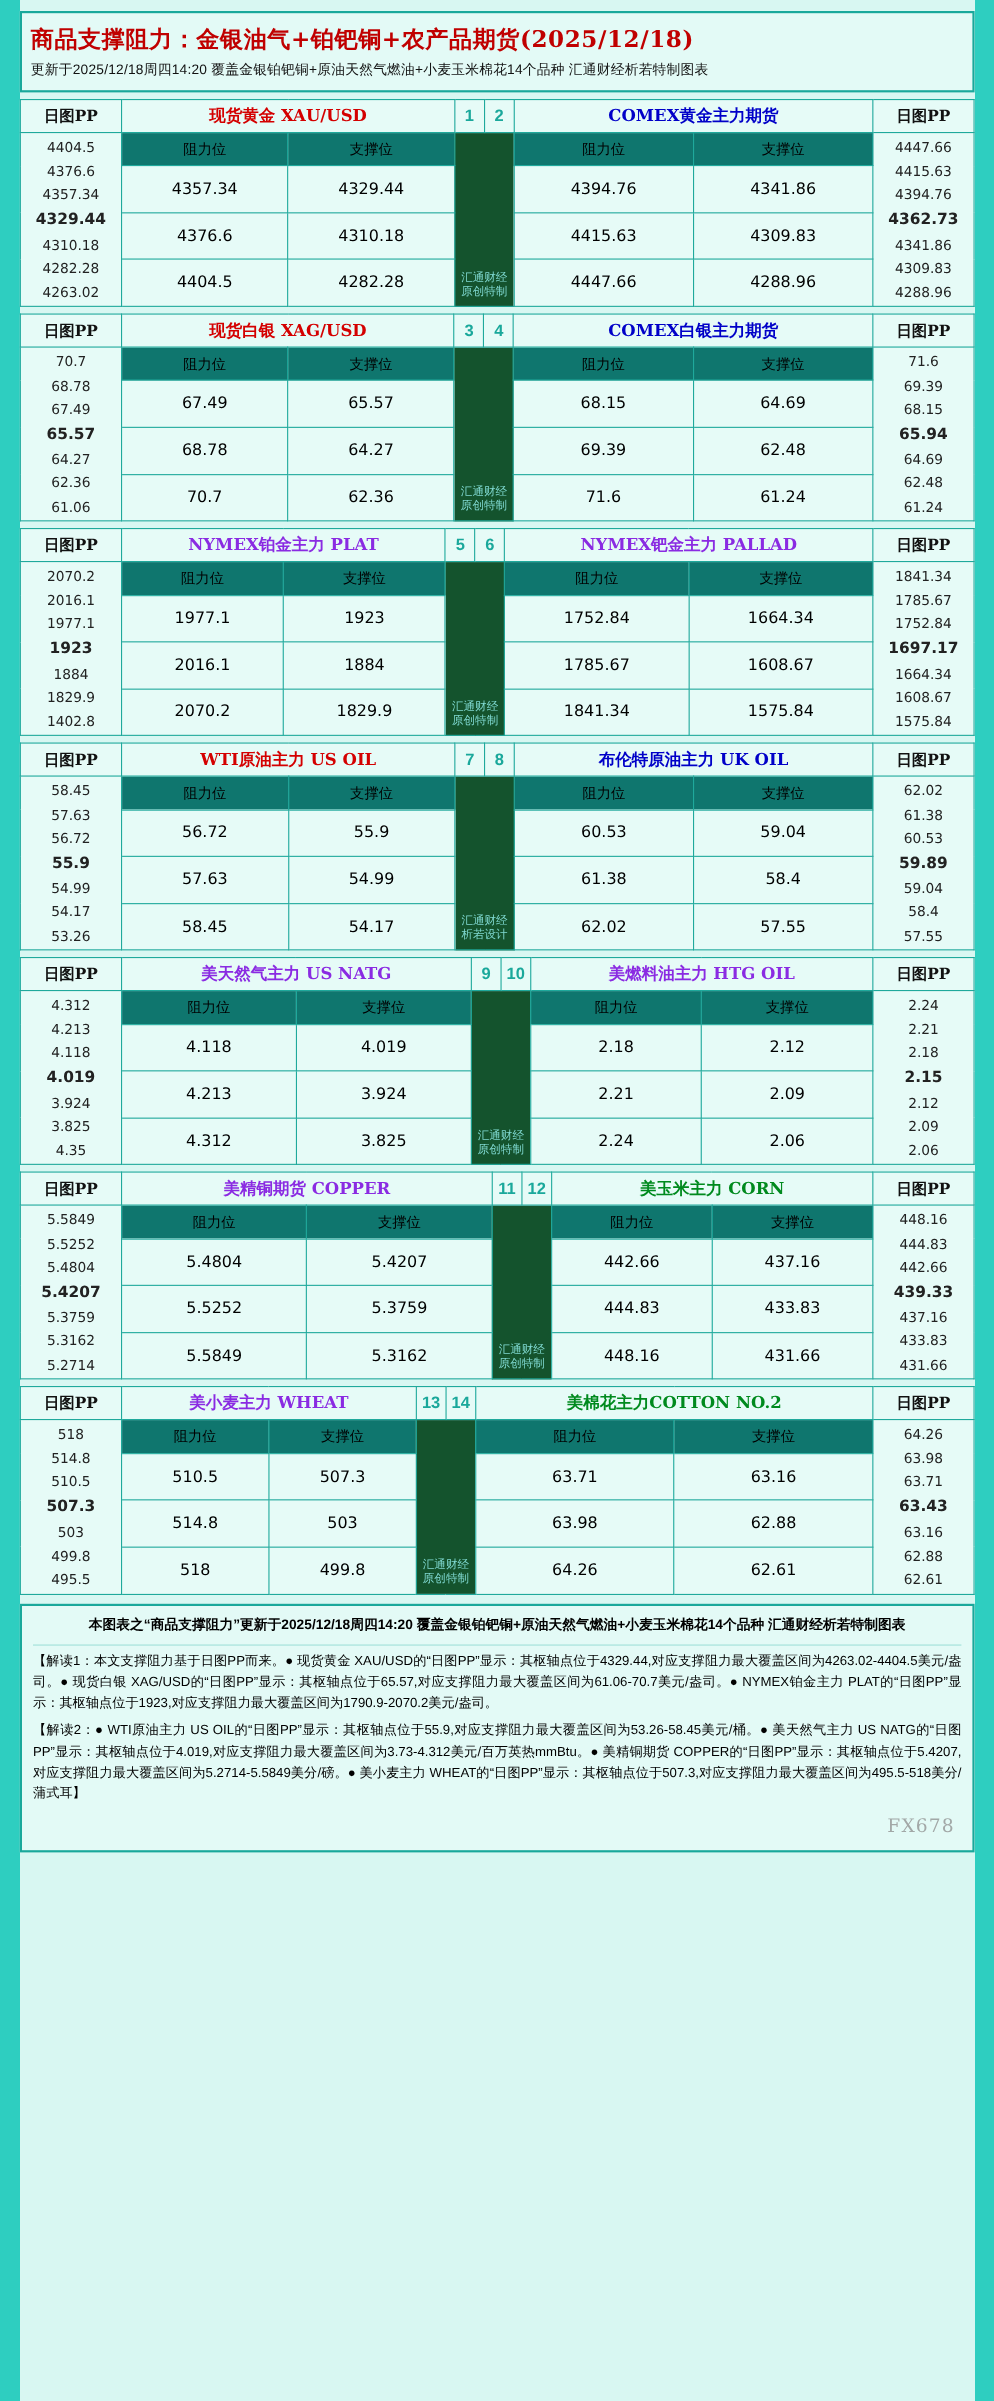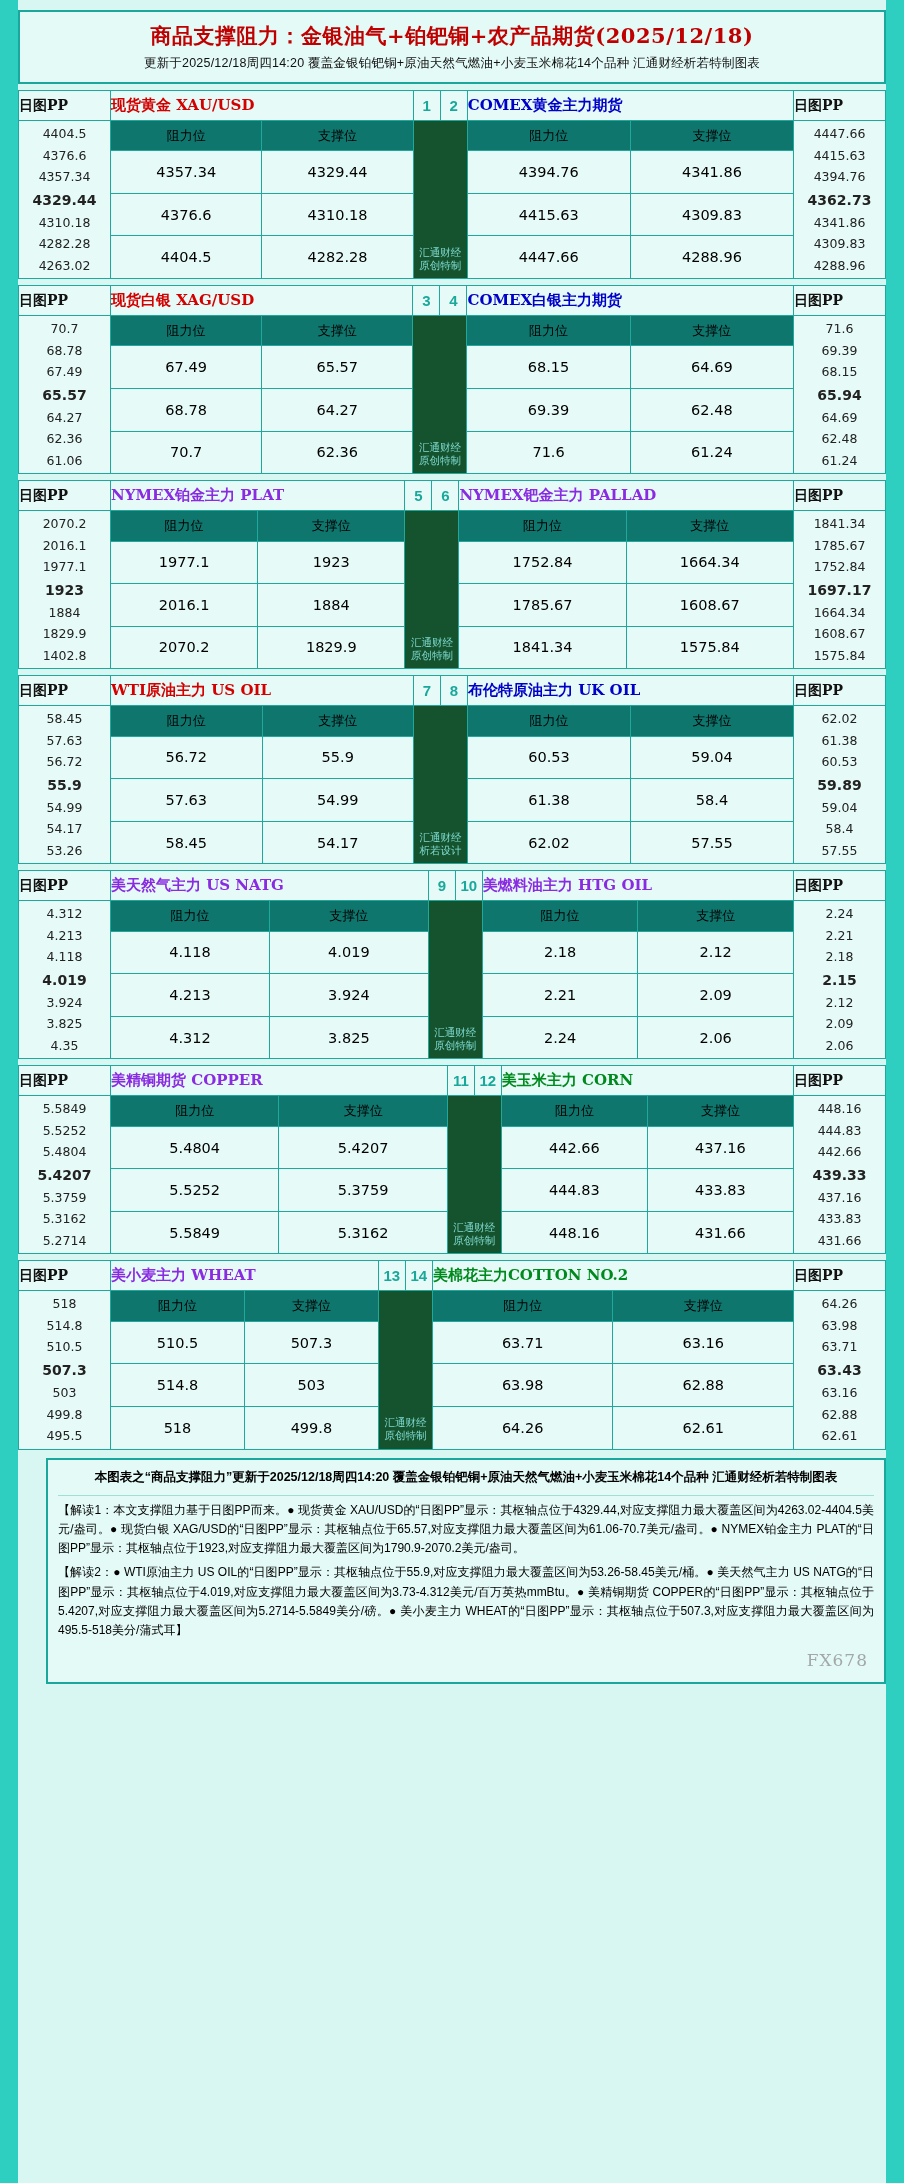--- a/index.html
+++ b/index.html
@@ -13,21 +13,20 @@
   .page {
     width: 904px;
     min-height: 2183px;
     background: linear-gradient(90deg,#2ecec0 0px,#2ecec0 18px,#d8f7f2 18px,#d8f7f2 886px,#2ecec0 886px,#2ecec0 904px);
     padding: 10px 18px 8px 18px;
   }
   .title-box {
     border: 2px solid #19a89b;
     background: #e3faf6;
     padding: 6px 8px 8px 8px;
-    text-align: center;
   }
   .main-title {
     font-family: "DejaVu Serif", serif;
     font-weight: bold;
     color: #c00000;
     font-size: 21px;
     letter-spacing: 0.5px;
     padding: 4px 0 2px 0;
   }
   .sub-title {
@@ -39,20 +38,21 @@
 
   table.blk {
     width: 100%;
     border-collapse: collapse;
     margin-top: 6px;
     background: #e6fbf7;
   }
   table.blk td, table.blk th { border: 1px solid #1fa99c; }
 
   .hdr-cell {
+    text-align: center;
     font-weight: bold;
     font-size: 15px;
     font-family: "DejaVu Serif", serif;
     padding: 5px 0;
     background: #e6fbf7;
   }
   .hdr-pp { color: #111; font-size: 14px; }
   .hdr-name-gold { color: #d40000; }
   .hdr-name-blue { color: #0000c8; }
   .hdr-name-purple { color: #8a2be2; }
@@ -106,21 +106,20 @@
   }
   .scale li.pivot { font-weight: bold; font-size: 14px; }
 
   .footer-box {
     border: 2px solid #19a89b;
     background: #e3faf6;
     margin-top: 8px;
     padding: 8px 10px;
     font-size: 12px;
     line-height: 1.55;
-    margin-left: 28px;
   }
   .footer-head {
     text-align: center;
     font-weight: bold;
     font-size: 12.5px;
     padding-bottom: 2px;
   }
   .notes {
     margin-top: 6px;
     border-top: 1px solid #9fdfd8;

